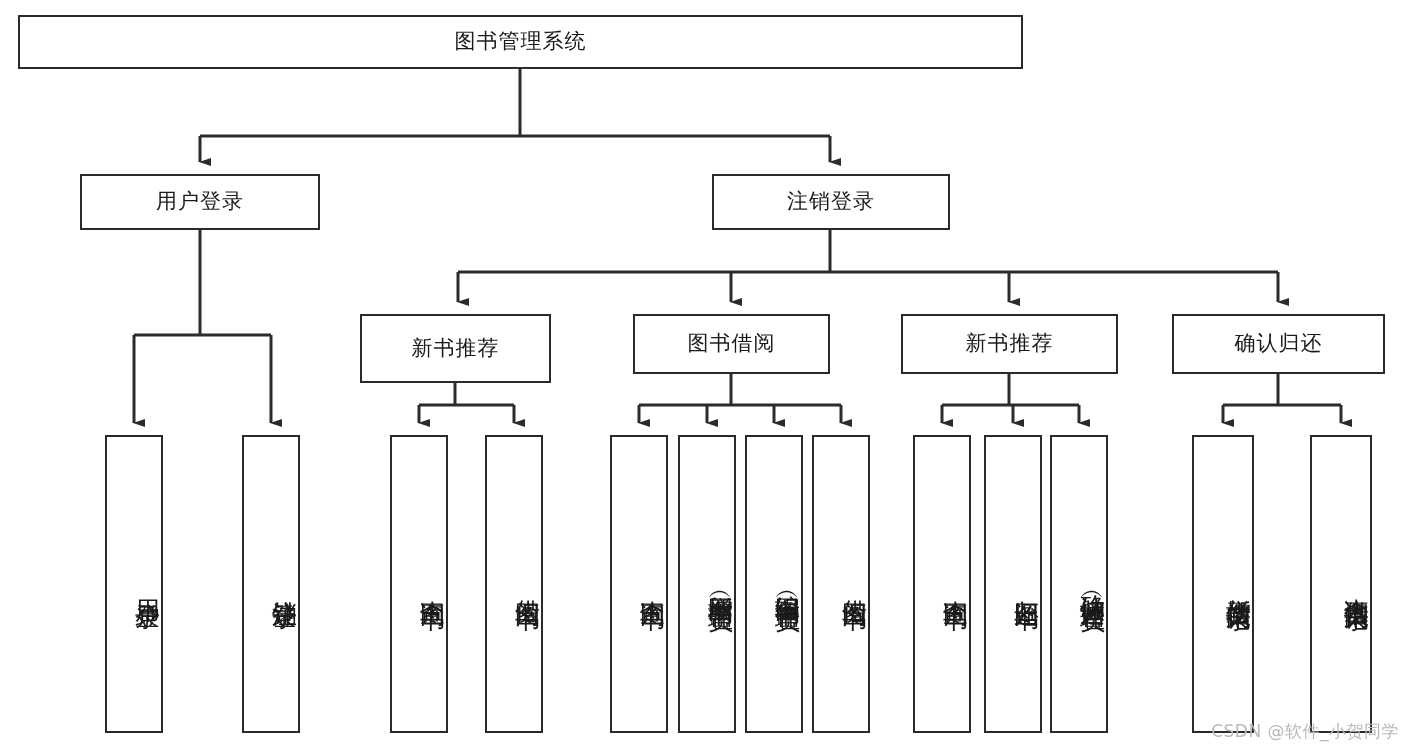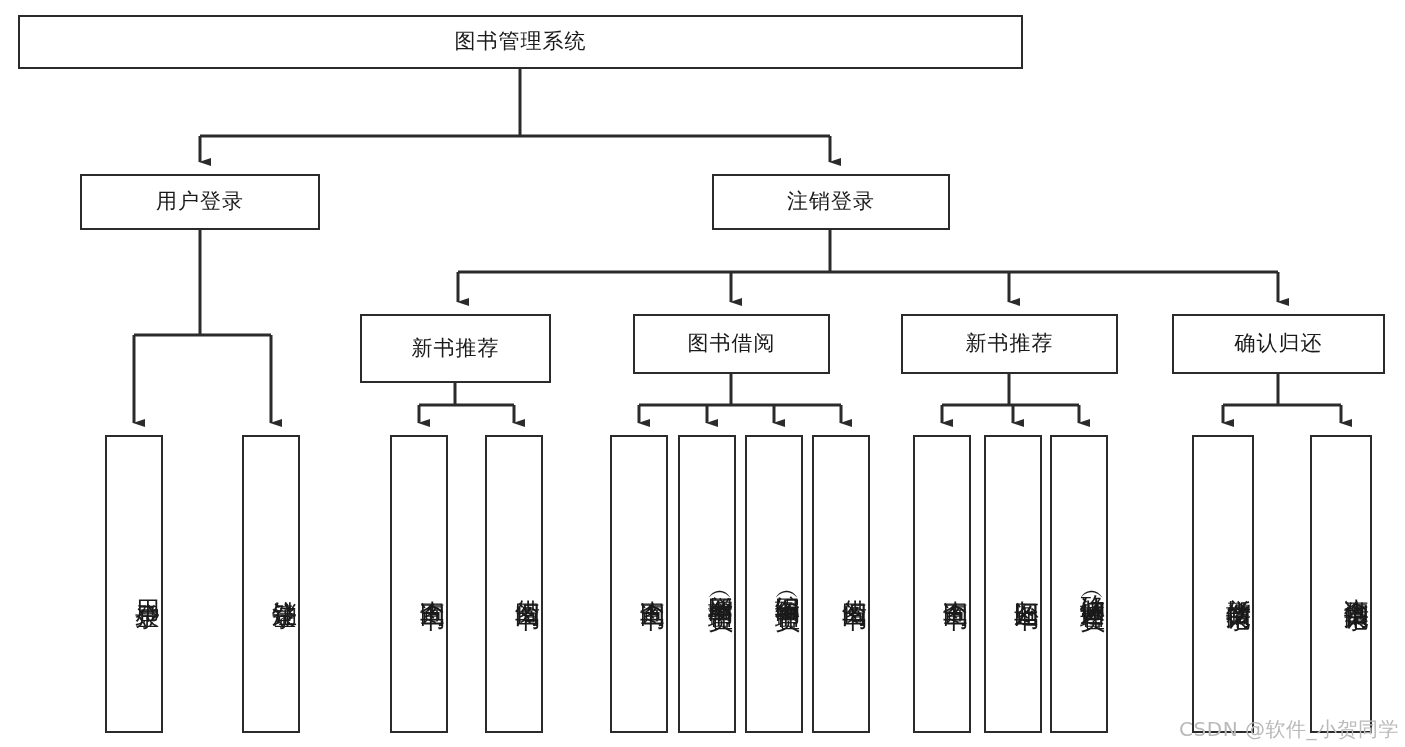--- a/index.html
+++ b/index.html
@@ -51,21 +51,21 @@
   .node.vert .vtext {
     display: block;
     writing-mode: vertical-rl;
     text-orientation: upright;
     text-align: left;
   }
   #watermark {
     position: absolute;
     right: 6px;
     bottom: 4px;
-    font-size: 20px;
+    font-size: 17px;
     color: #b9b9b9;
     letter-spacing: 0.5px;
     white-space: nowrap;
     font-family: "DejaVu Sans", "Liberation Sans", sans-serif;
   }
 </style>
 </head>
 <body>
 
 <div id="canvas">

